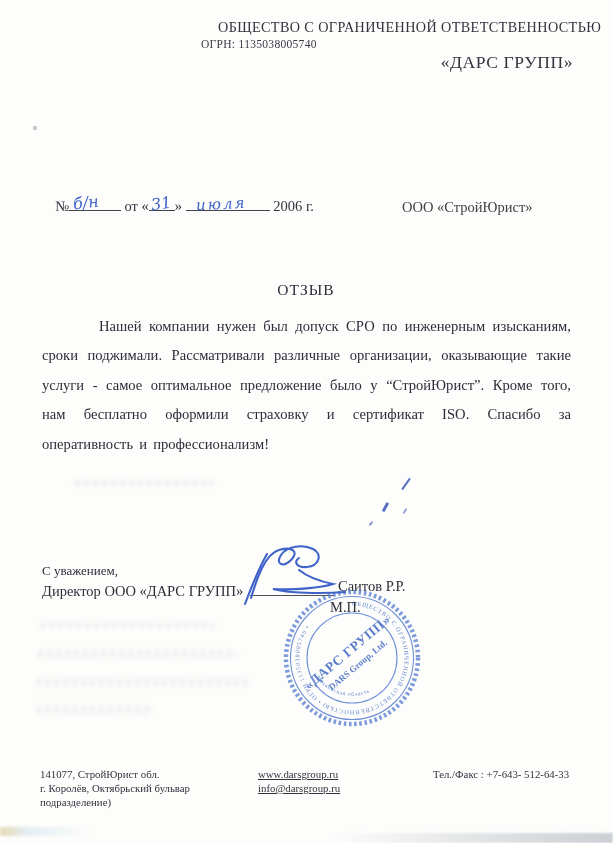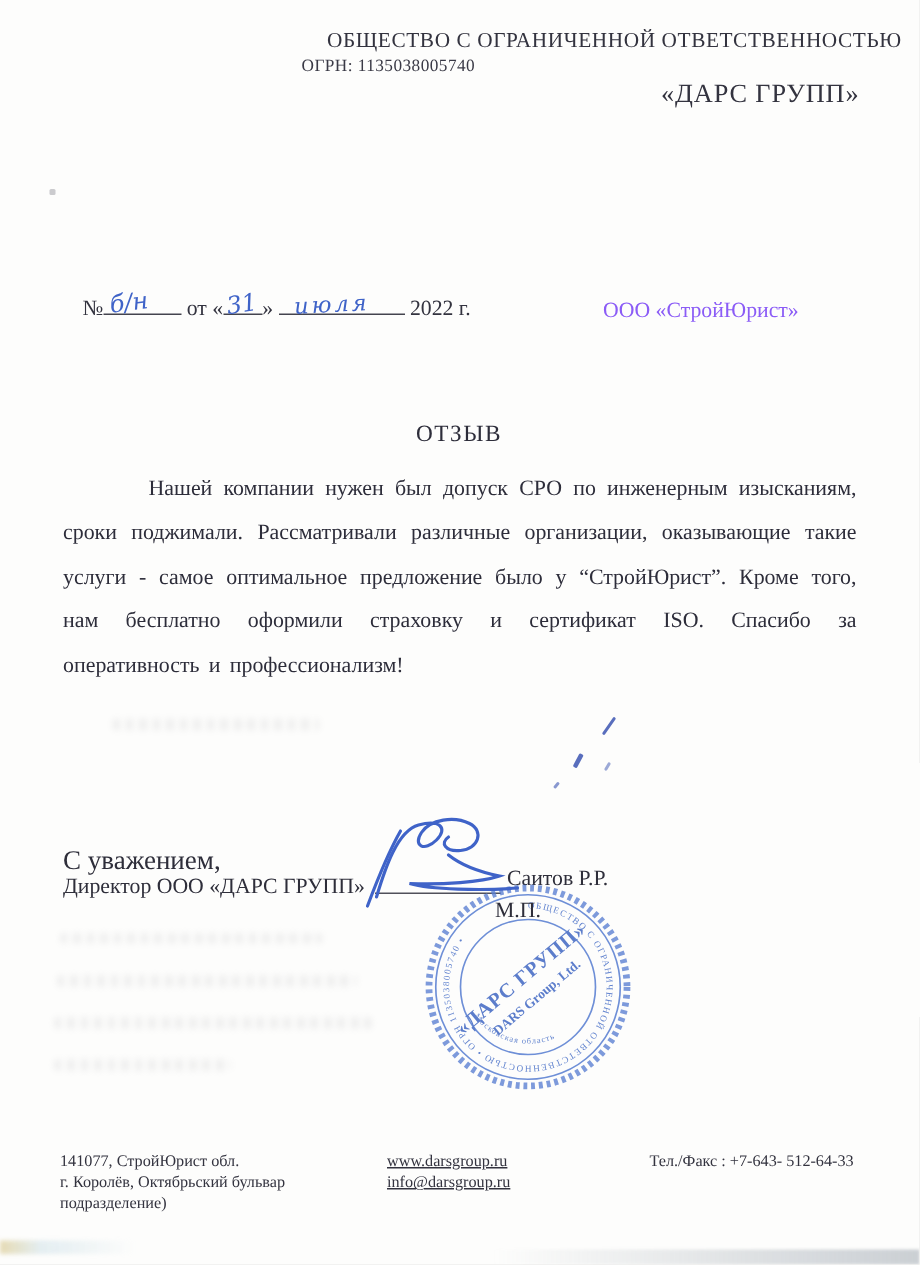--- a/index.html
+++ b/index.html
@@ -30,21 +30,21 @@
   .hand {
     position: absolute;
     font-family: "DejaVu Serif", serif;
     font-style: italic;
     color: #3f63c8;
     white-space: nowrap;
   }
   .hand-num   { left: 4px;  top: -17px; font-size: 16px; transform: rotate(-7deg); }
   .hand-day   { left: 2px;  top: -16px; font-size: 16px; transform: rotate(-9deg); }
   .hand-month { left: 10px; top: -15px; font-size: 15px; letter-spacing: 2px; transform: rotate(-3deg); }
-  .addressee { left: 402px; top: 199px; font-size: 14.5px; color: #8b5cf6; }
+  .addressee { left: 402px; top: 199px; font-size: 14.5px; color: #404040; }
 
   
   .letter-title { left: 42px; top: 281px; width: 528px; text-align: center; font-size: 15.5px; letter-spacing: 1px; color: #2d2d3a; }
   .letter-body {
     left: 42px; top: 312px; width: 529px;
     font-size: 14.6px; line-height: 29.4px;
     text-align: justify; text-indent: 57px;
     word-spacing: 2.5px;
     color: #2d2d3a;
   }
@@ -53,21 +53,21 @@
   .ghost {
     background: repeating-linear-gradient(90deg, #8d8d92 0 5px, transparent 5px 9px);
     filter: blur(2px);
     opacity: 0.13;
     border-radius: 3px;
   }
   
   .pen-mark { background: #3c55b2; border-radius: 1px; opacity: 0.85; }
 
   
-  .closing   { left: 42px; top: 563px; font-size: 18px; }
+  .closing   { left: 42px; top: 563px; font-size: 13px; }
   .position  { left: 42px; top: 583px; font-size: 14.5px; text-align: right; }
   .sig-name  { left: 338px; top: 578px; font-size: 14.5px; }
   .seal-mark { left: 330px; top: 599px; font-size: 14.5px; z-index: 5; }
   .sig-underline { left: 250px; top: 595px; width: 84px; height: 1px; background: #50505a; }
   .sig-svg { left: 235px; top: 540px; z-index: 4; }
 
   
   .stamp { left: 281px; top: 587px; width: 142px; height: 142px; opacity: 0.88; z-index: 2; }
 
   
@@ -98,21 +98,21 @@
   <div class="abs company-type">ОБЩЕСТВО С ОГРАНИЧЕННОЙ ОТВЕТСТВЕННОСТЬЮ</div>
   <div class="abs ogrn">ОГРН: 1135038005740</div>
   <div class="abs company-name">«ДАРС ГРУПП»</div>
 
   <div class="abs speck"></div>
 
   <div class="abs ref-line">
     <span>№</span><span class="blank blank-num"><span class="hand hand-num">б/н</span></span>
     <span>от «</span><span class="blank blank-day"><span class="hand hand-day">31</span></span><span>»</span>
     <span class="blank blank-month"><span class="hand hand-month">июля</span></span>
-    <span>2022 г.</span>
+    <span>2006 г.</span>
   </div>
   <div class="abs addressee">ООО «СтройЮрист»</div>
 
   <div class="abs letter-body">Нашей компании нужен был допуск СРО по инженерным изысканиям, сроки поджимали. Рассматривали различные организации, оказывающие такие услуги - самое оптимальное предложение было у “СтройЮрист”. Кроме того, нам бесплатно оформили страховку и сертификат ISO. Спасибо за оперативность и профессионализм!</div>
   <div class="abs letter-title">ОТЗЫВ</div>
 
   <div class="abs ghost" style="left:75px; top:479px; width:138px; height:8px;"></div>
   <div class="abs ghost" style="left:40px; top:622px; width:175px; height:7px;"></div>
   <div class="abs ghost" style="left:38px; top:650px; width:200px; height:8px;"></div>
   <div class="abs ghost" style="left:36px; top:678px; width:212px; height:8px;"></div>

